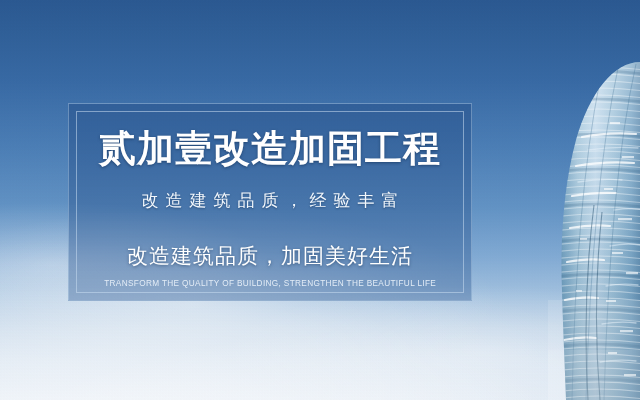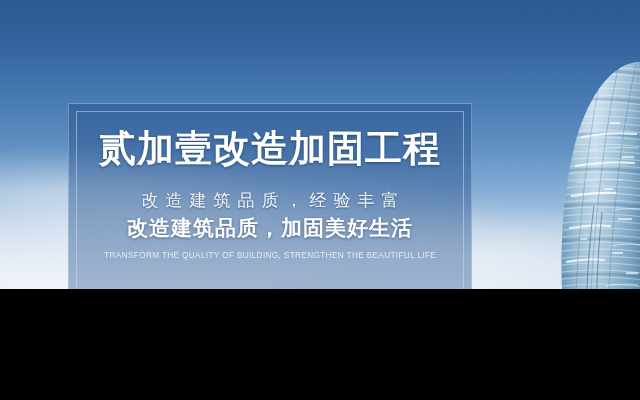--- a/index.html
+++ b/index.html
@@ -3,21 +3,21 @@
 <meta charset="utf-8">
 <style>
   html, body {
     margin: 0;
     padding: 0;
     background: #000;
   }
   #banner {
     position: relative;
     width: 640px;
-    height: 289px;
+    height: 400px;
     overflow: hidden;
     font-family: "Liberation Sans", "DejaVu Sans", sans-serif;
     background: #2b5a93;
   }
 
   
   .sky {
     position: absolute;
     inset: 0;
     background: linear-gradient(to bottom,
@@ -113,24 +113,24 @@
     letter-spacing: 7px;
     line-height: 1;
     margin-top: 25px;
     white-space: nowrap;
     text-indent: 7px;
     text-shadow: 0 1px 2px rgba(12,38,72,0.45);
   }
   .title-slogan {
     color: #ffffff;
     font-size: 21px;
-    font-weight: bold;
+    font-weight: normal;
     letter-spacing: 1px;
     line-height: 1;
-    margin-top: 8px;
+    margin-top: 36px;
     white-space: nowrap;
     text-shadow: 0 1px 3px rgba(12,38,72,0.5);
   }
   .title-en {
     color: #e3ecf6;
     font-size: 8.5px;
     font-weight: normal;
     letter-spacing: 0.35px;
     line-height: 1;
     margin-top: 13px;

